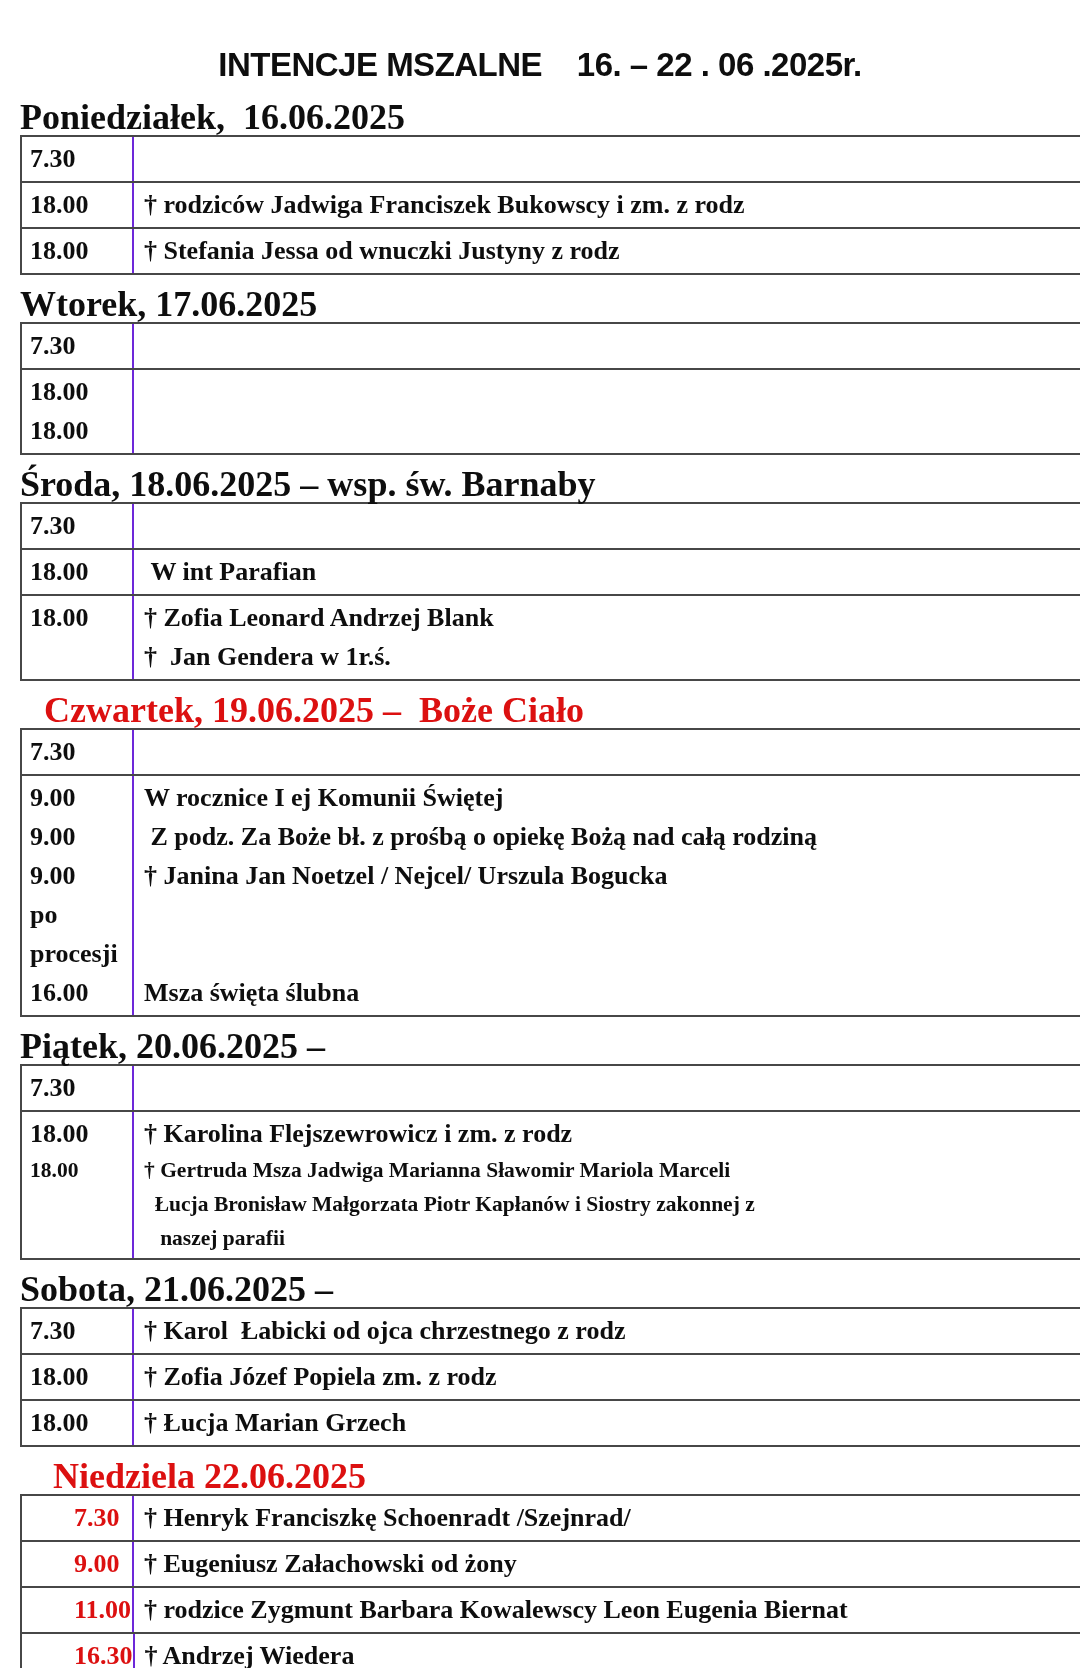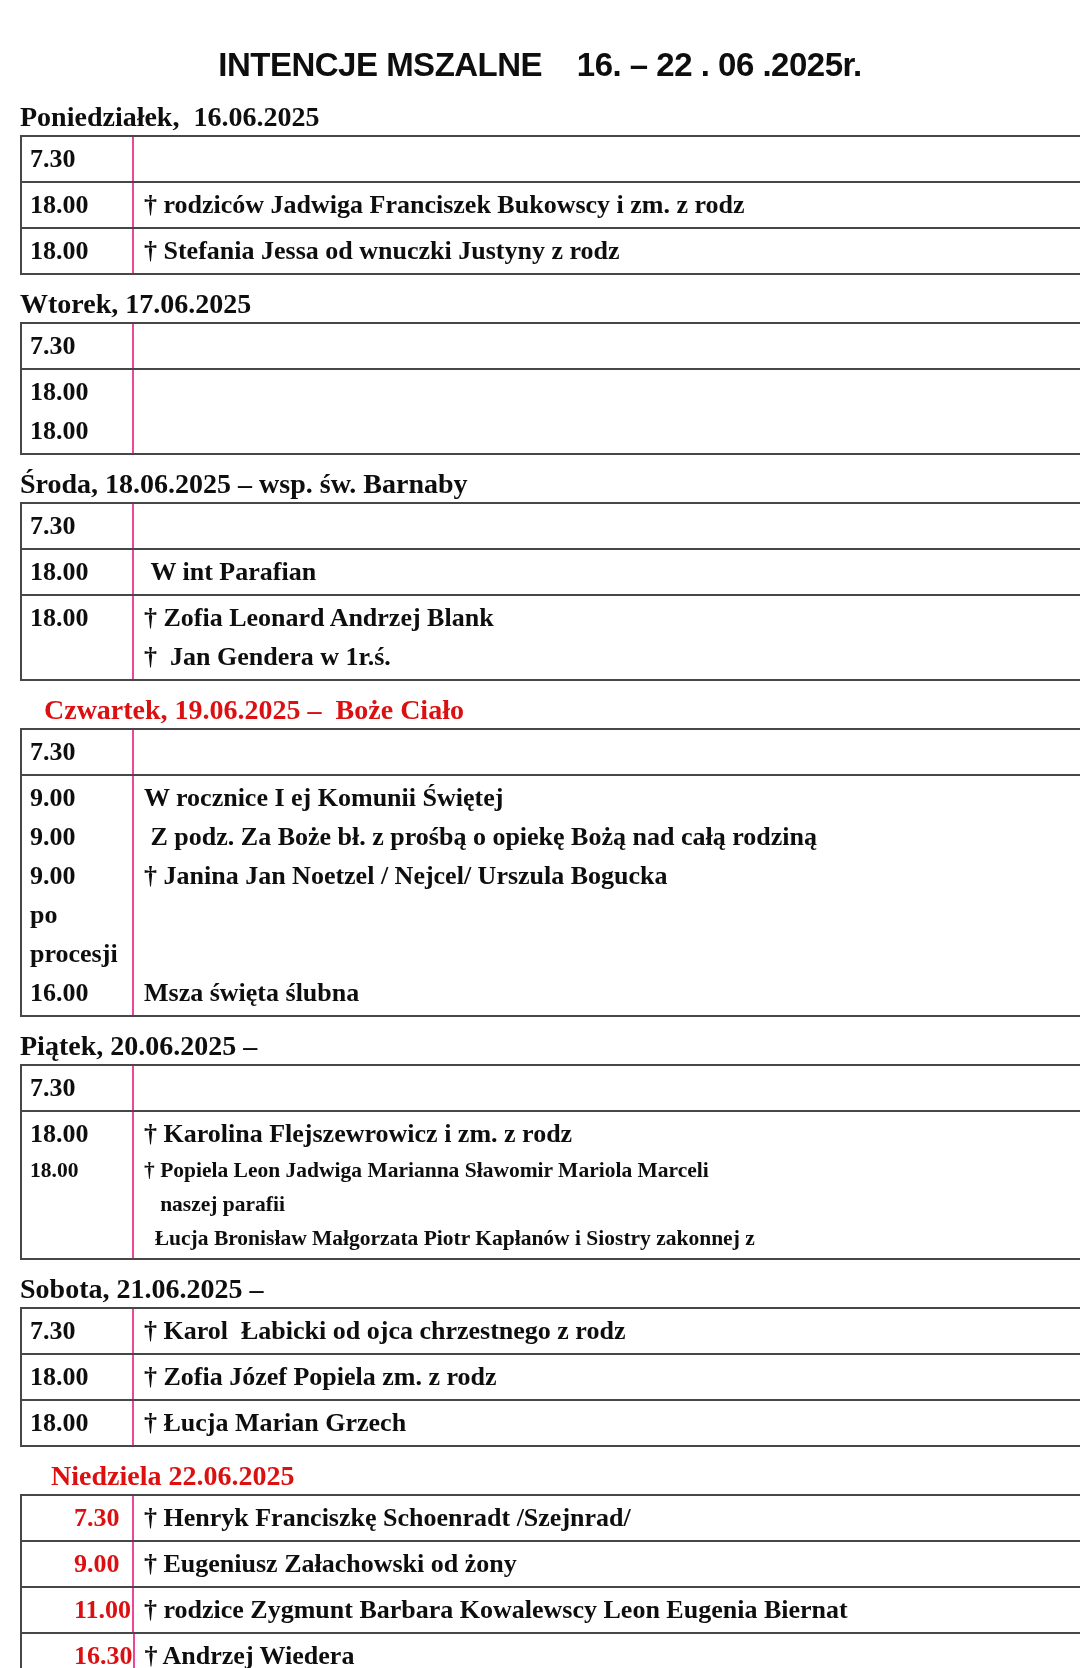--- a/index.html
+++ b/index.html
@@ -22,41 +22,41 @@
     letter-spacing: -0.5px;
     line-height: 42px;
     white-space: pre-wrap;
     margin-bottom: 14px;
   }
 
   .day-section { margin-top: 12px; }
 
   .day-header {
     margin-left: 20px;
-    font-size: 28px;
+    font-size: 36px;
     line-height: 34px;
     white-space: pre-wrap;
     margin-bottom: 1px;
   }
 
   .red { color: #dc1010; margin-left: 44px; }
 
   .day-table {
     margin-left: 20px;
     border: 2px solid #474747;
     border-right: none;
   }
 
   .row { display: flex; }
   .row + .row { border-top: 2px solid #474747; }
 
   .time-col {
     flex: 0 0 112px;
     box-sizing: border-box;
-    border-right: 2px solid #ec4899;
+    border-right: 2px solid #6d28d9;
     padding: 2px 0 3px 8px;
   }
   .text-col {
     flex: 1;
     min-width: 0;
     padding: 2px 0 3px 10px;
   }
 
   .line {
     font-size: 26px;
@@ -197,23 +197,23 @@
           </div>
           <div class="row">
             <div class="time-col">
               <div class="line time-line">18.00</div>
               <div class="line time-line small">18.00</div>
               <div class="line time-line small"></div>
               <div class="line time-line small"></div>
             </div>
             <div class="text-col">
               <div class="line text-line">† Karolina Flejszewrowicz i zm. z rodz</div>
-              <div class="line text-line small">† Popiela Leon Jadwiga Marianna Sławomir Mariola Marceli</div>
+              <div class="line text-line small">† Gertruda Msza Jadwiga Marianna Sławomir Mariola Marceli</div>
+              <div class="line text-line small">  Łucja Bronisław Małgorzata Piotr Kapłanów i Siostry zakonnej z</div>
               <div class="line text-line small">   naszej parafii</div>
-              <div class="line text-line small">  Łucja Bronisław Małgorzata Piotr Kapłanów i Siostry zakonnej z</div>
             </div>
           </div>
         </div>
       </div>
       <div class="day-section">
         <div class="day-header">Sobota, 21.06.2025 –</div>
         <div class="day-table">
           <div class="row">
             <div class="time-col">
               <div class="line time-line">7.30</div>

